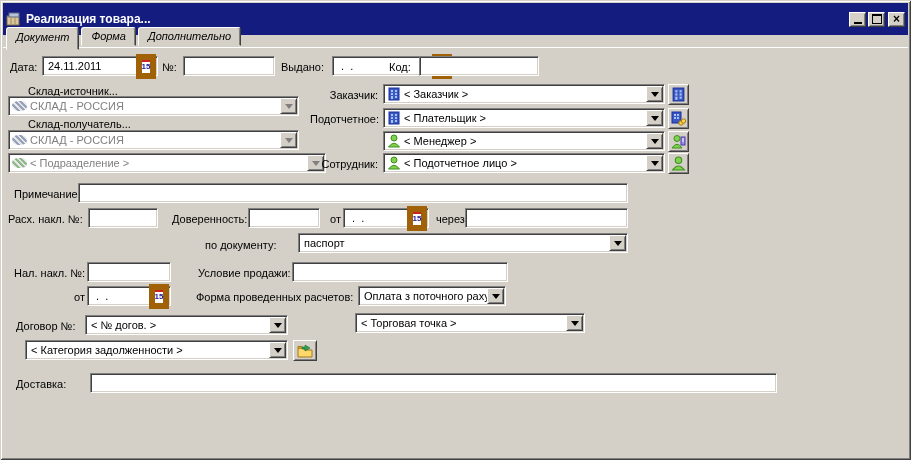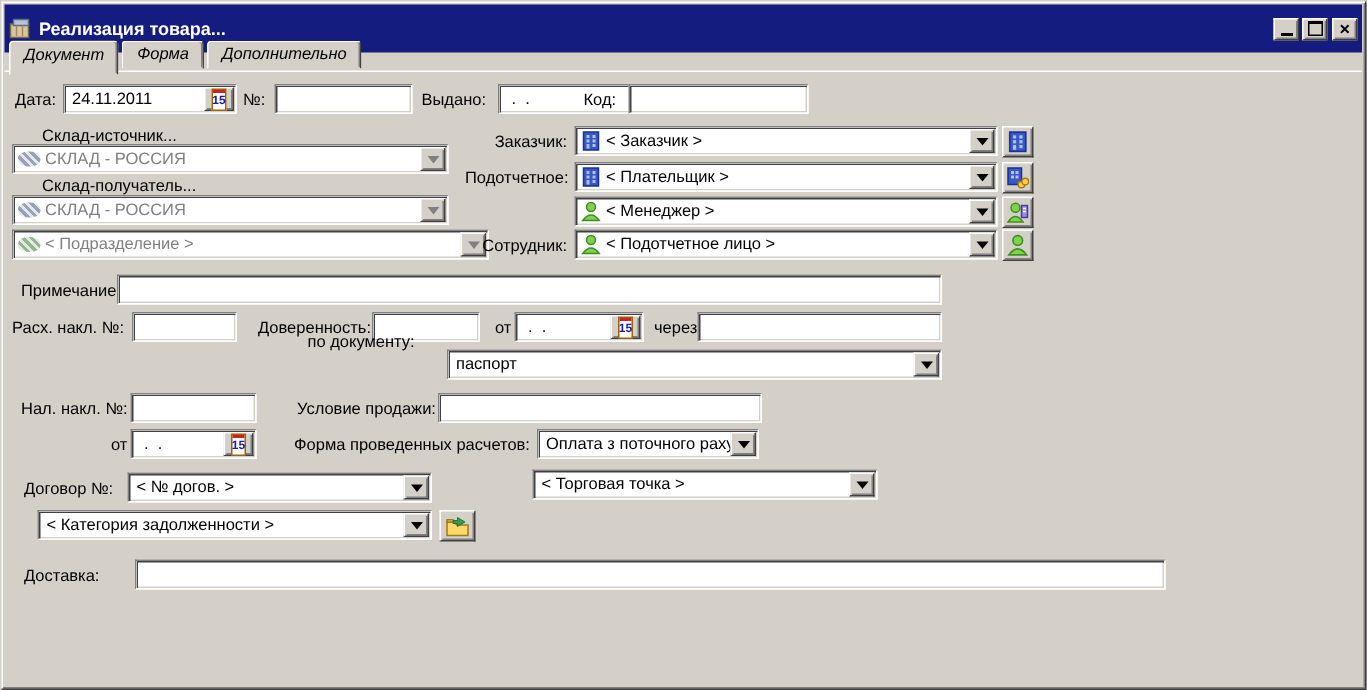--- a/index.html
+++ b/index.html
@@ -51,21 +51,21 @@
     font-family:"Liberation Sans",sans-serif;font-size:11px;color:#000;
   }
   .val{position:absolute;left:5px;top:3px;white-space:pre;}
   .raised{
     background:#d4d0c8;border:1px solid;border-color:#fff #404040 #404040 #fff;
     box-shadow:inset 1px 1px 0 #d4d0c8, inset -1px -1px 0 #808080;
     box-sizing:border-box;display:flex;align-items:center;justify-content:center;cursor:default;
   }
   .datebtn{position:absolute;top:1px;bottom:1px;right:1px;width:20px;}
   .cal{
-    position:relative;width:13px;height:13px;background:#fff;border:1px solid #a16207;
+    position:relative;width:13px;height:13px;background:#fff;border:6px solid #a16207;
     font-size:8px;font-weight:bold;color:#1a1aa6;text-align:center;line-height:13px;
     font-family:"Liberation Sans",sans-serif;
   }
   .cal::before{content:"";position:absolute;left:0;top:0;width:100%;height:2px;background:#c22;}
   .combo{display:flex;align-items:center;padding-left:3px;overflow:hidden;}
   .combo .ctext{white-space:nowrap;overflow:hidden;margin-left:3px;flex:0 1 auto;}
   .combo.noicon .ctext{margin-left:2px;}
   .combo .arrowbtn{position:absolute;top:1px;bottom:1px;right:1px;width:17px;}
   .tri{width:0;height:0;border:4px solid transparent;border-top:5px solid #000;margin-top:4px;}
   .tri.dis{border-top-color:#808080;}
@@ -270,21 +270,21 @@
     <span class="val"> .  . </span>
     <button class="raised datebtn">
         <span class="cal">15</span>
       </button>
   </div>
   <span class="lbl" style="left:436px;top:213px">через</span>
   <div class="sunken" style="left:465px;top:208px;width:163px;height:20px">
     <input value="" style="">
   </div>
 
-  <span class="lbl" style="left:205px;top:222px">по документу:</span>
+  <span class="lbl" style="left:205px;top:239px">по документу:</span>
   <div class="sunken combo noicon" style="left:298px;top:233px;width:330px;height:20px">
     <span class="ctext">паспорт</span>
     <span class="raised arrowbtn">
         <span class="tri"></span>
       </span>
   </div>
 
   <span class="lbl" style="left:14px;top:267px">Нал. накл. №:</span>
   <div class="sunken" style="left:87px;top:262px;width:84px;height:20px">
     <input value="" style="">

